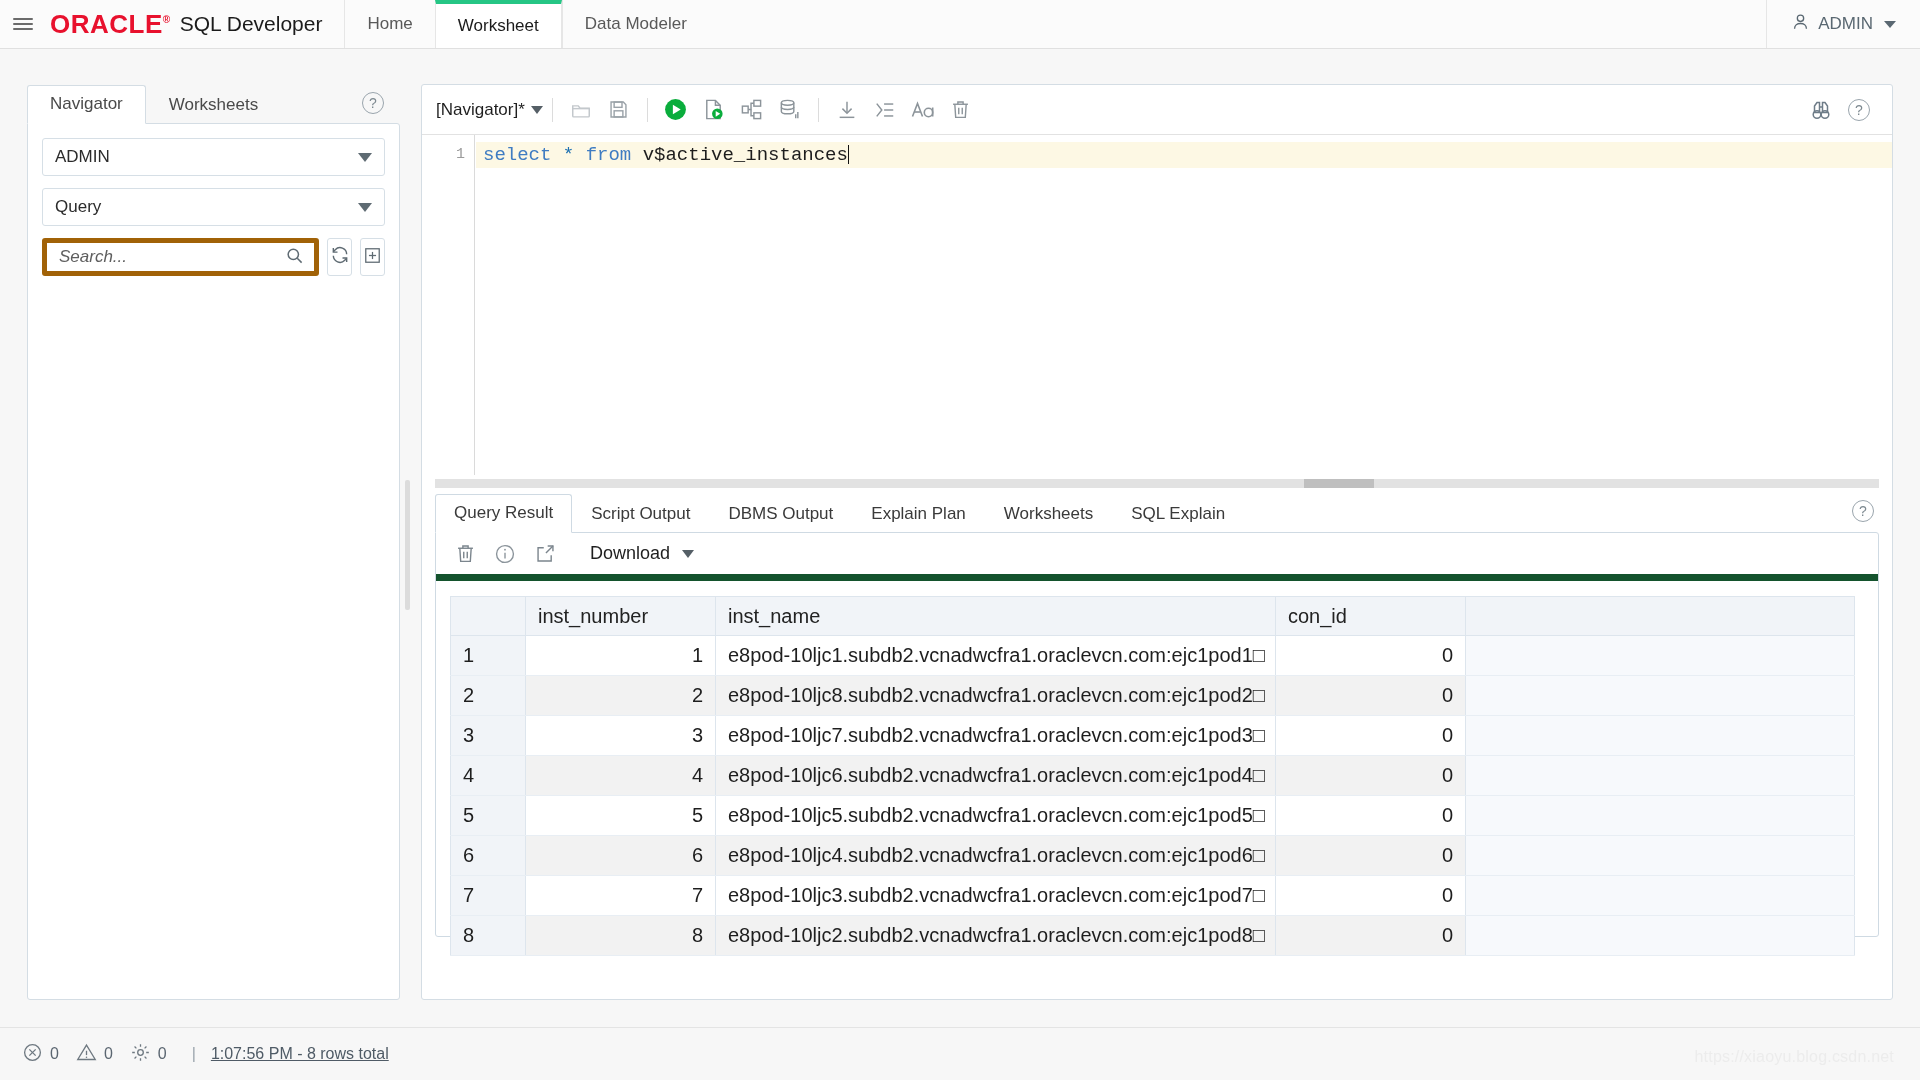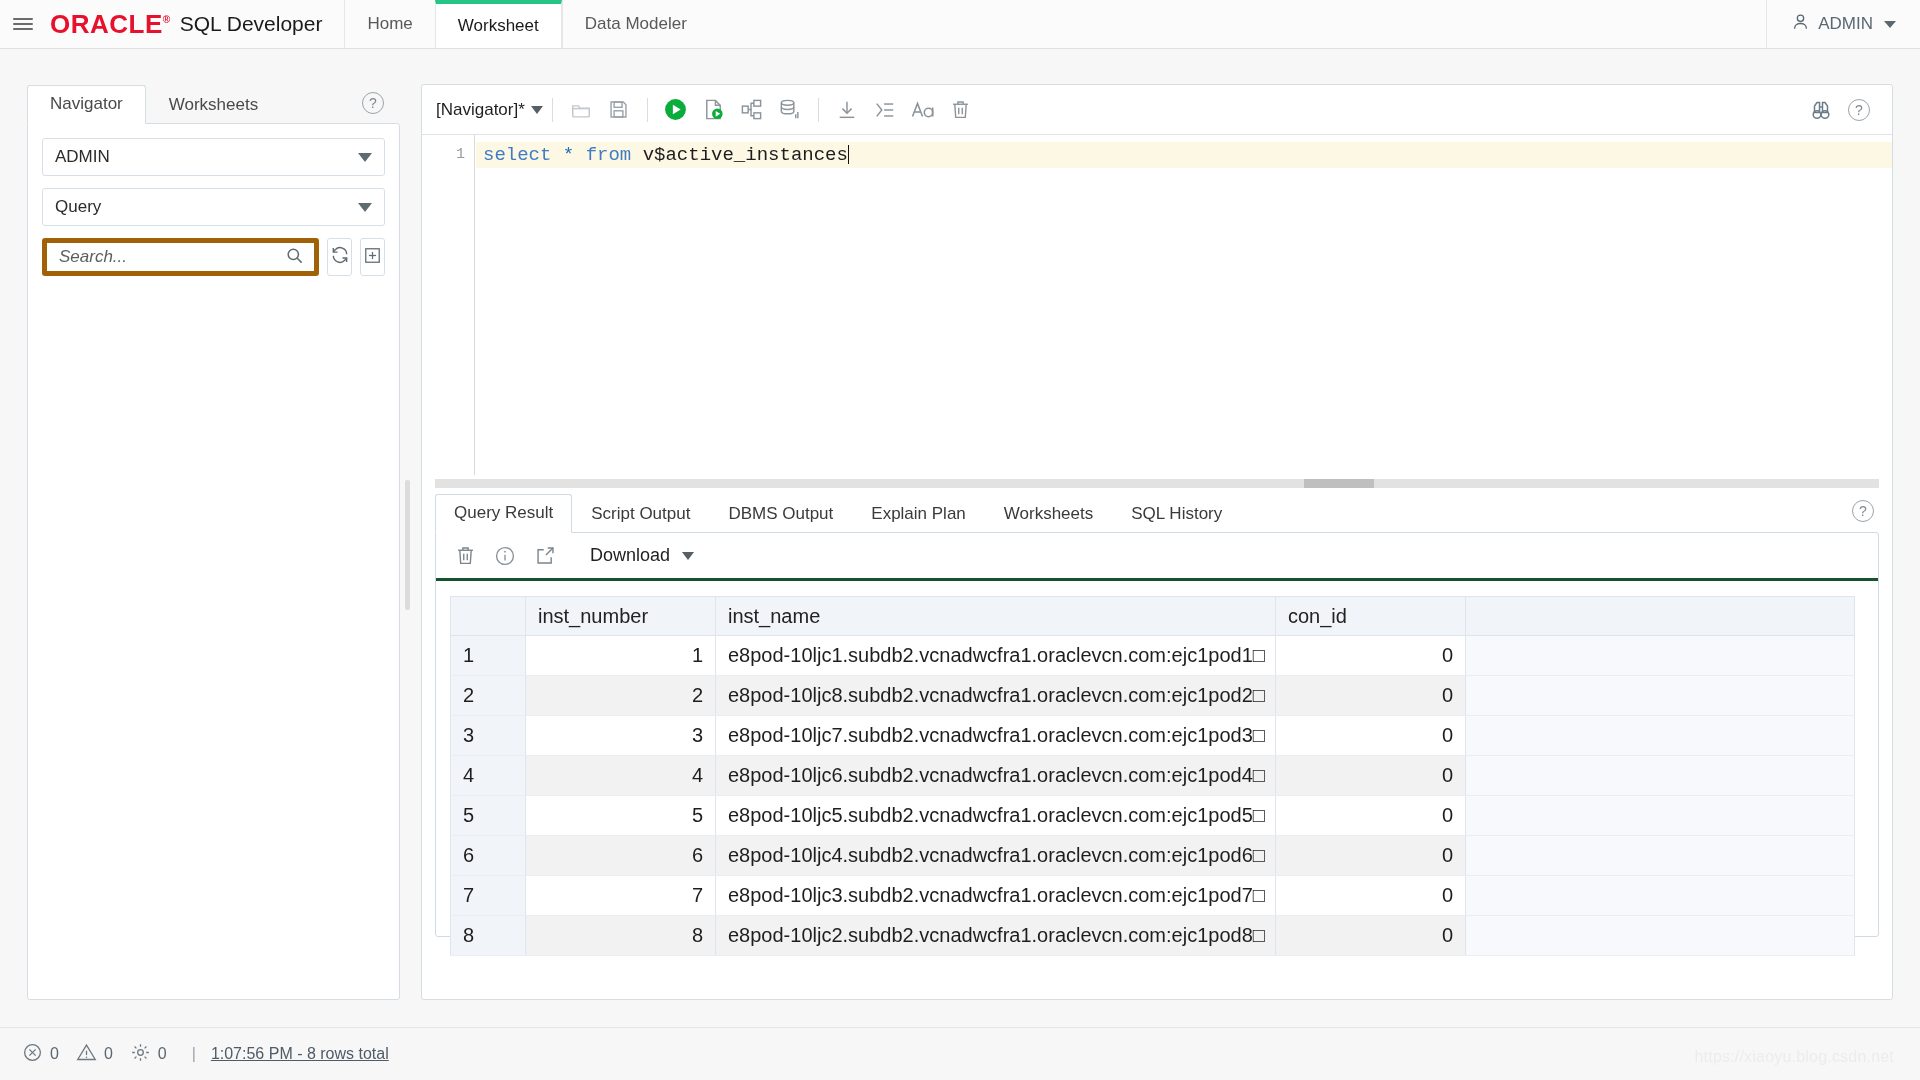--- a/index.html
+++ b/index.html
@@ -213,21 +213,21 @@
     position: relative; z-index: 3;
   }
   #res-help { position: absolute; right: 18px; top: 9px; }
 
   #res-panel {
     margin: -1px 13px 0 13px; height: 405px; background: #fff;
     border: 1px solid #cfdae3; border-radius: 0 3px 3px 3px;
   }
   #res-toolbar {
     height: 48px; display: flex; align-items: center; padding: 0 10px;
-    border-bottom: 3px solid #14532d; gap: 2px;
+    border-bottom: 7px solid #14532d; gap: 2px;
   }
   #download-btn {
     display: flex; align-items: center; gap: 12px; padding: 0 12px;
     font-size: 18px; color: #1f1f1f; cursor: pointer; margin-left: 12px;
   }
 
   
   #grid-wrap { padding: 15px 14px 0 14px; }
   table.grid {
     border-collapse: collapse; table-layout: fixed;
@@ -500,21 +500,21 @@
       <div class="grip"></div>
     </div>
   </div>
 
   <div id="res-tabs">
     <div class="rtab active">Query Result</div>
     <div class="rtab">Script Output</div>
     <div class="rtab">DBMS Output</div>
     <div class="rtab">Explain Plan</div>
     <div class="rtab">Worksheets</div>
-    <div class="rtab">SQL History</div>
+    <div class="rtab">SQL Explain</div>
     <div id="res-help">
       <span class="circ-icon">?</span>
     </div>
   </div>
 
   <div id="res-panel">
     <div id="res-toolbar">
       <div class="tbtn">
         <span>
           <svg width="21" height="21" viewBox="0 0 24 24" fill="none" stroke="#7b858d" stroke-width="1.6">

